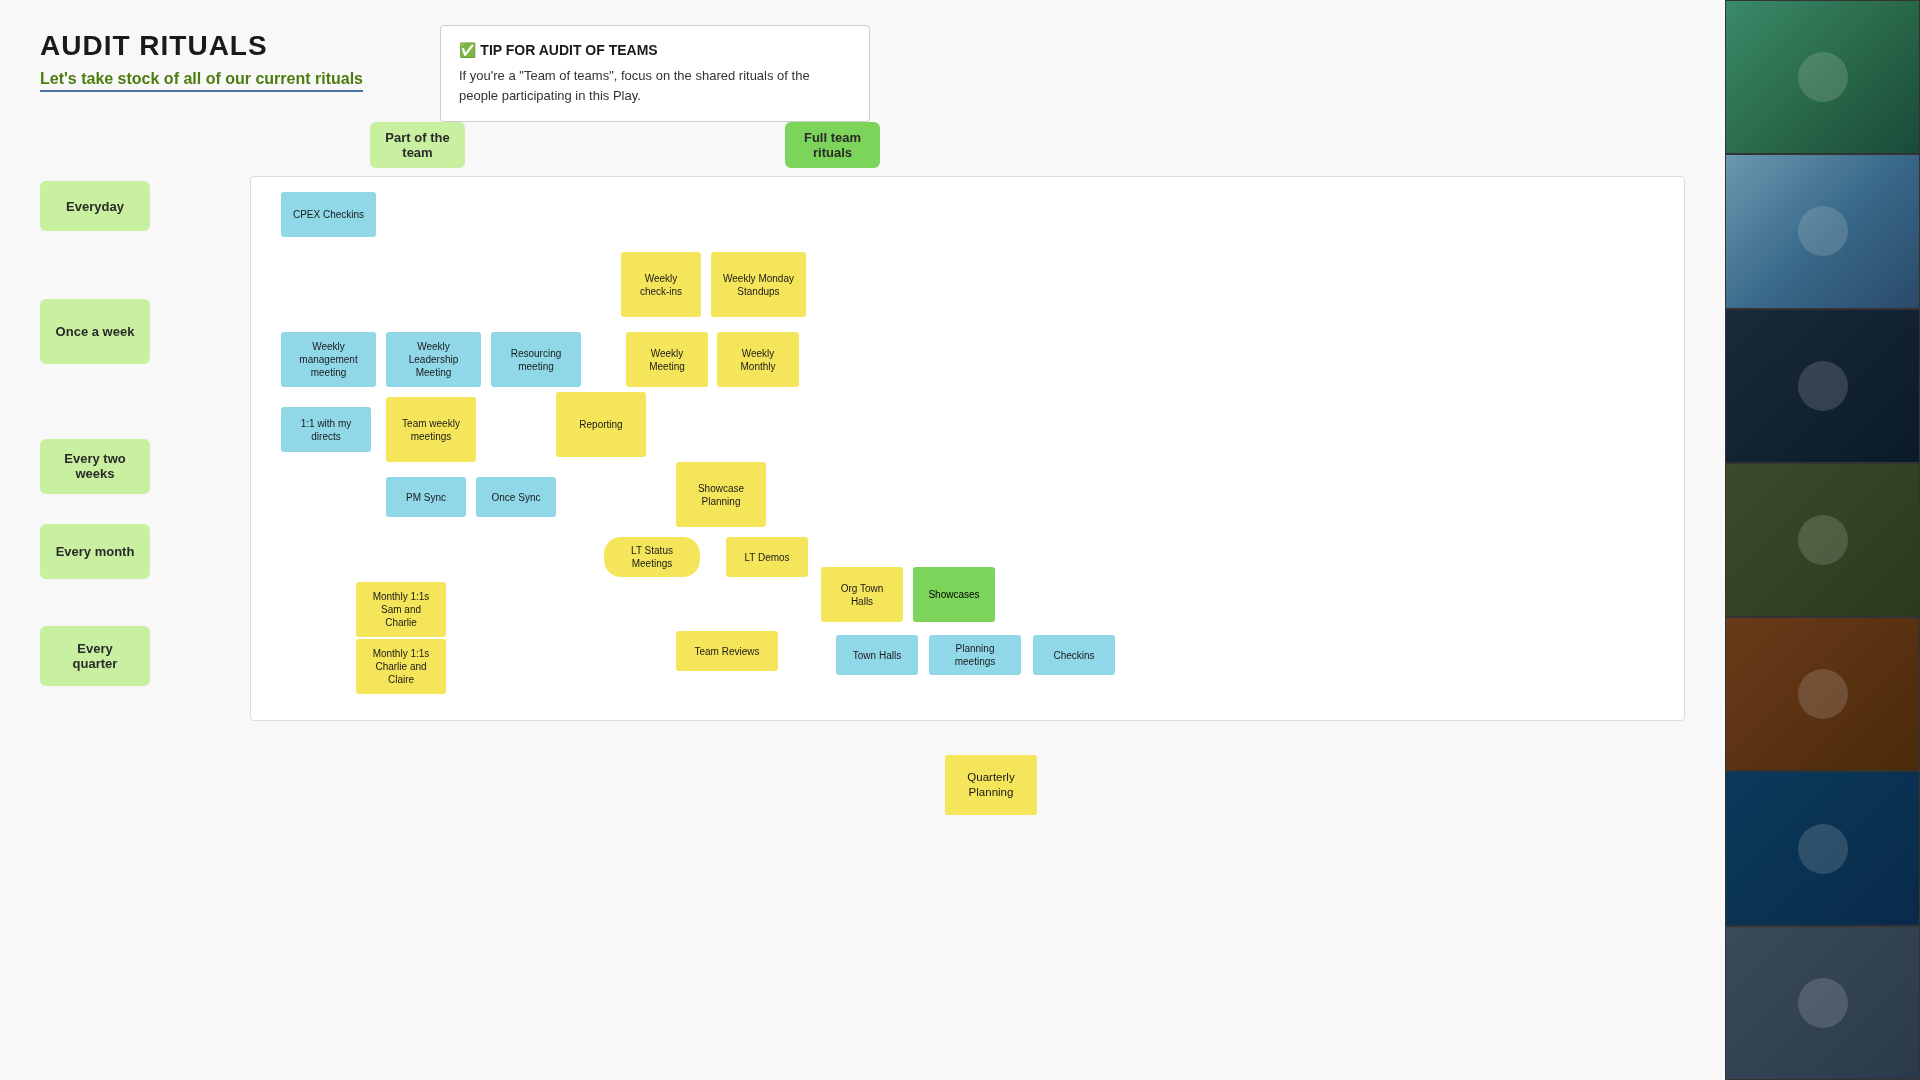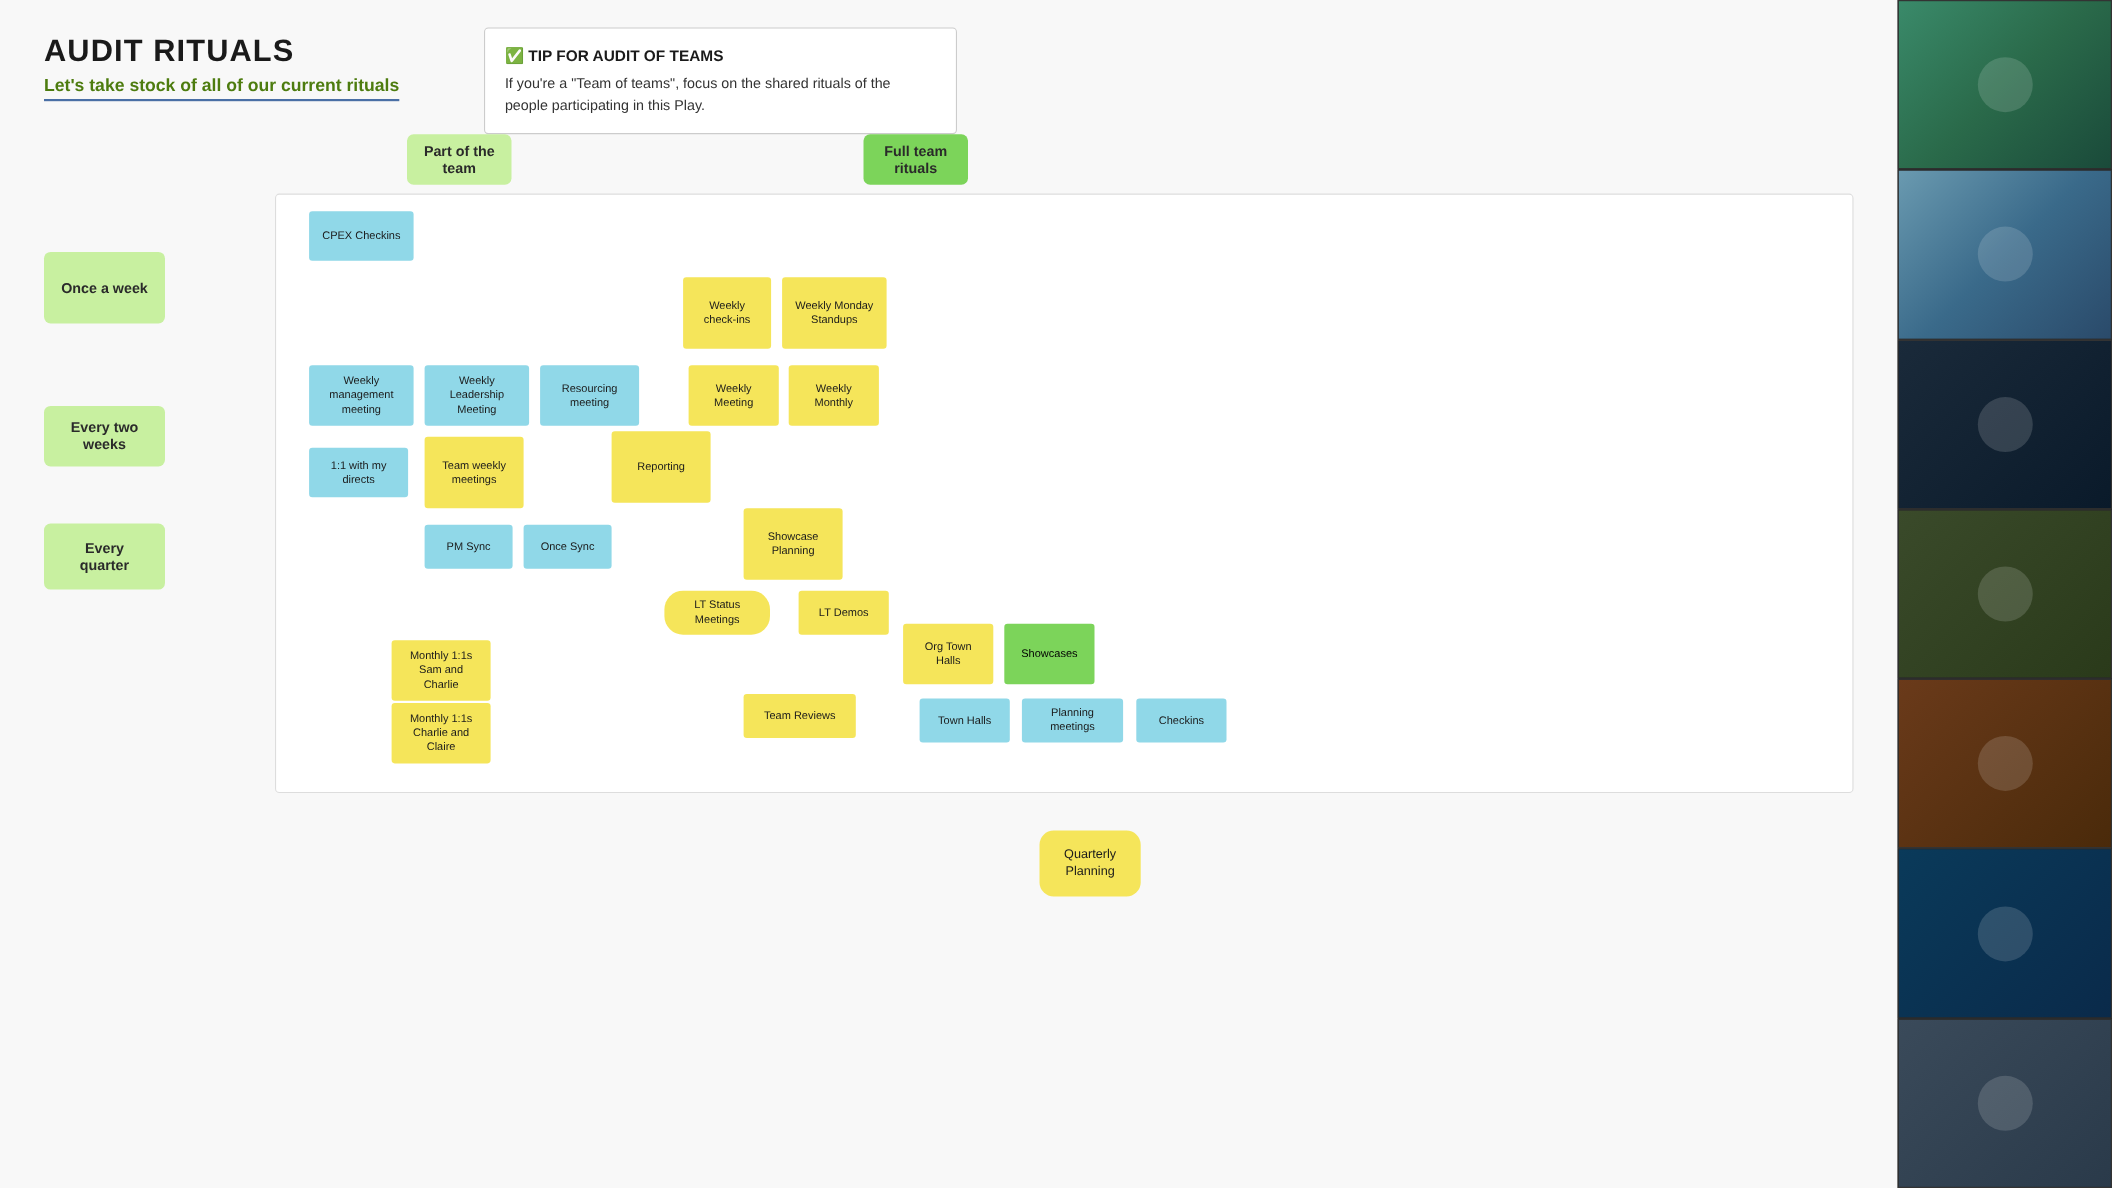--- a/index.html
+++ b/index.html
@@ -157,21 +157,21 @@
     
     .row-spacer-everyday { height: 60px; display: flex; align-items: center; margin-bottom: 10px; }
     .row-spacer-once { height: 170px; display: flex; align-items: center; margin-bottom: 10px; }
     .row-spacer-two-weeks { height: 80px; display: flex; align-items: center; margin-bottom: 10px; }
     .row-spacer-month { height: 70px; display: flex; align-items: center; margin-bottom: 10px; }
     .row-spacer-quarter { height: 120px; display: flex; align-items: center; }
 
     .outside-note {
       position: absolute;
       padding: 7px 9px;
-      border-radius: 13px;
+      border-radius: 3px;
       font-size: 11.5px;
       font-weight: 500;
       text-align: center;
       display: flex;
       align-items: center;
       justify-content: center;
       line-height: 1.3;
     }
   </style>
 </head>
@@ -194,25 +194,31 @@
   
   <div style="display:flex; margin-left: 210px; margin-bottom: 8px; margin-top: 10px; position: relative;">
     <div class="col-label" style="margin-left: 120px; width: 95px; background: #c8f0a0;">Part of the team</div>
     <div class="col-label" style="margin-left: 320px; width: 95px; background: #7cd45a;">Full team rituals</div>
   </div>
   
   
   <div class="board-area">
 
     <div class="row-labels">
+      <div class="row-spacer-everyday">
+        <div class="row-label" style="background:#c8f0a0; width:110px; height:50px;">Everyday</div>
+      </div>
       <div class="row-spacer-once">
         <div class="row-label" style="background:#c8f0a0; width:110px; height:65px;">Once a week</div>
       </div>
       <div class="row-spacer-two-weeks">
         <div class="row-label" style="background:#c8f0a0; width:110px; height:55px;">Every two weeks</div>
+      </div>
+      <div class="row-spacer-month">
+        <div class="row-label" style="background:#c8f0a0; width:110px; height:55px;">Every month</div>
       </div>
       <div class="row-spacer-quarter">
         <div class="row-label" style="background:#c8f0a0; width:110px; height:60px;">Every quarter</div>
       </div>
     </div>
 
     <div class="grid-container">
 
       <div class="sticky-note blue-light" style="top:15px; left:30px; width:95px; height:45px;">CPEX Checkins</div>
 

